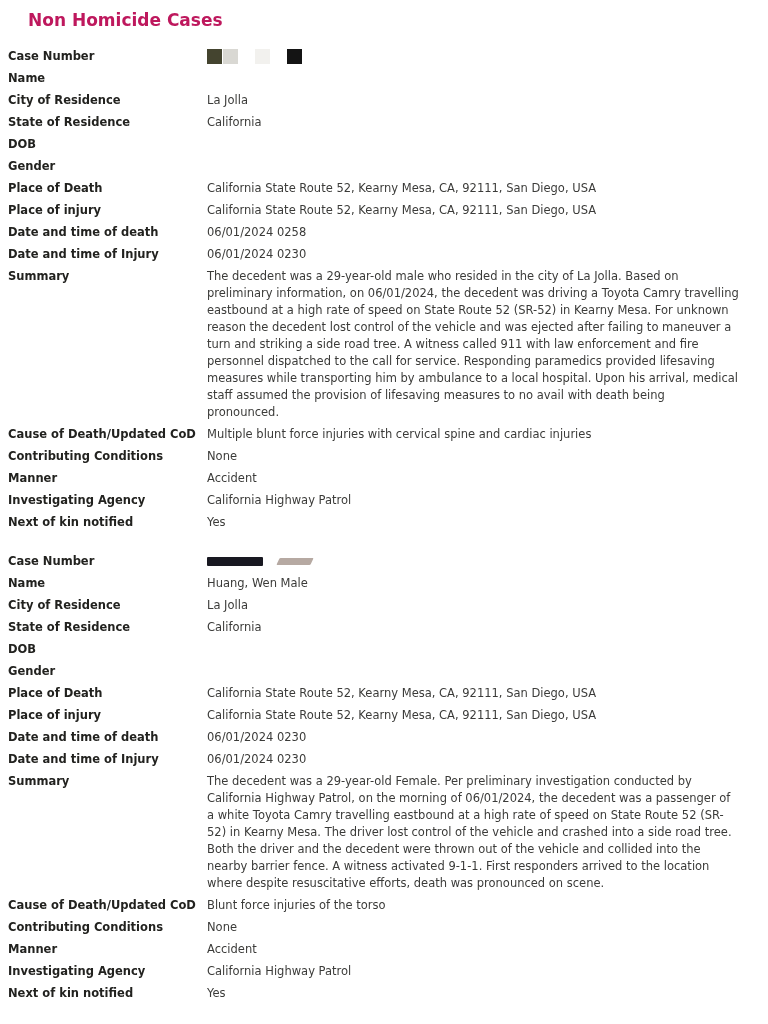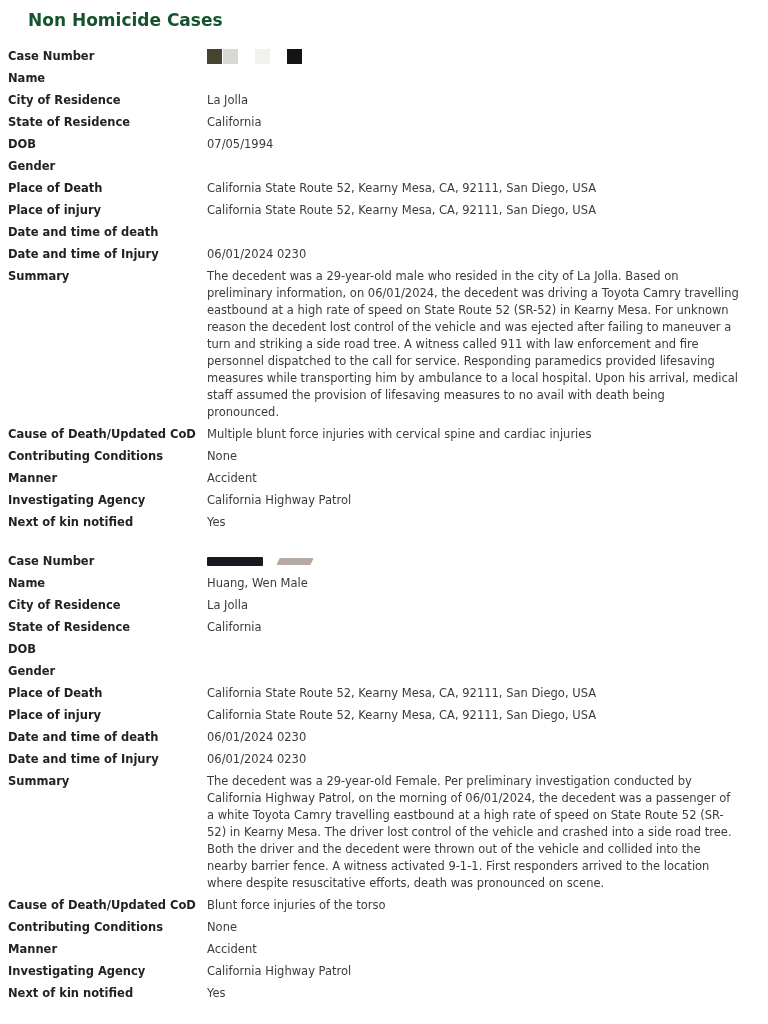--- a/index.html
+++ b/index.html
@@ -7,21 +7,21 @@
   body {
     min-height: 1024px;
     background: #ffffff;
     font-family: "DejaVu Sans", sans-serif;
     color: #3b3b39;
   }
   .page { width: 768px; min-height: 1024px; padding: 8px 26px 40px 6px; background: #fff; }
   .page-title {
     font-size: 17px;
     font-weight: bold;
-    color: #14532d;
+    color: #be185d;
     margin: 2px 0 15px 22px;
   }
   .case { margin: 0; }
   .case + .case { margin-top: 17px; }
   .row {
     display: grid;
     grid-template-columns: 201px 1fr;
     align-items: start;
     padding: 2.5px 0;
   }
@@ -76,35 +76,35 @@
         <div class="row">
           <div class="field-label">City of Residence</div>
           <div class="field-value">La Jolla</div>
         </div>
         <div class="row">
           <div class="field-label">State of Residence</div>
           <div class="field-value">California</div>
         </div>
         <div class="row">
           <div class="field-label">DOB</div>
-          <div class="field-value">07/05/1994</div>
         </div>
         <div class="row">
           <div class="field-label">Gender</div>
         </div>
         <div class="row">
           <div class="field-label">Place of Death</div>
           <div class="field-value">California State Route 52, Kearny Mesa, CA, 92111, San Diego, USA</div>
         </div>
         <div class="row">
           <div class="field-label">Place of injury</div>
           <div class="field-value">California State Route 52, Kearny Mesa, CA, 92111, San Diego, USA</div>
         </div>
         <div class="row">
           <div class="field-label">Date and time of death</div>
+          <div class="field-value">06/01/2024 0258</div>
         </div>
         <div class="row">
           <div class="field-label">Date and time of Injury</div>
           <div class="field-value">06/01/2024 0230</div>
         </div>
         <div class="row">
           <div class="field-label">Summary</div>
           <div class="field-value">The decedent was a 29-year-old male who resided in the city of La Jolla. Based on preliminary information, on 06/01/2024, the decedent was driving a Toyota Camry travelling eastbound at a high rate of speed on State Route 52 (SR-52) in Kearny Mesa. For unknown reason the decedent lost control of the vehicle and was ejected after failing to maneuver a turn and striking a side road tree. A witness called 911 with law enforcement and fire personnel dispatched to the call for service. Responding paramedics provided lifesaving measures while transporting him by ambulance to a local hospital. Upon his arrival, medical staff assumed the provision of lifesaving measures to no avail with death being pronounced.</div>
         </div>
         <div class="row">

